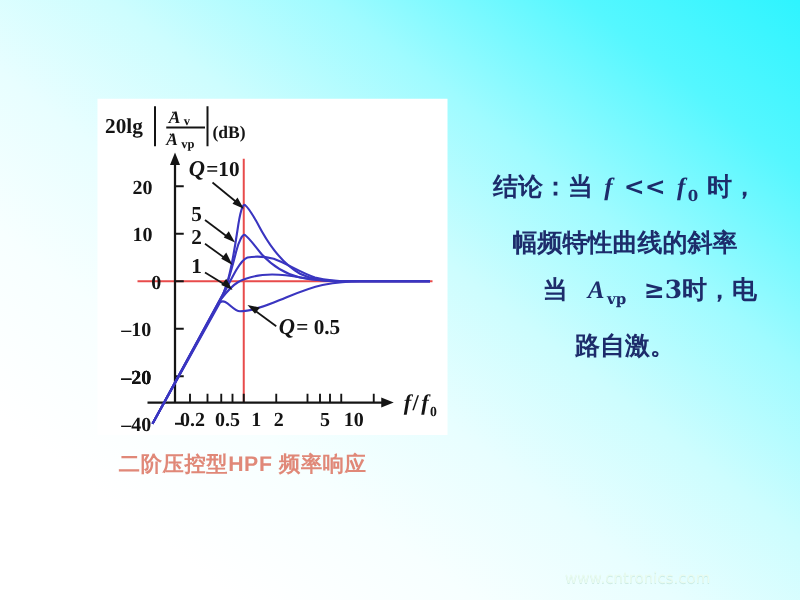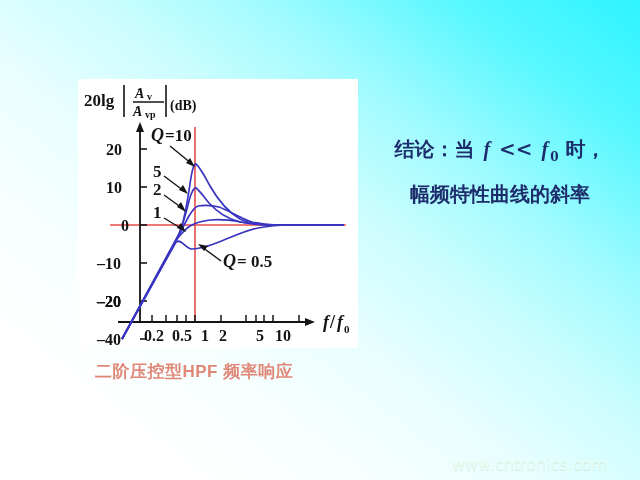--- a/index.html
+++ b/index.html
@@ -76,21 +76,21 @@
     font-style: normal;
   }
   .sp { display: inline-block; width: 7px; }
 
   
   #watermark {
     position: absolute;
     left: 452px;
     top: 455px;
     font-family: "DejaVu Sans", "Liberation Sans", sans-serif;
-    font-size: 16px;
+    font-size: 12px;
     color: #e9fbef;
     text-shadow: 0 1px 0 rgba(150,200,180,0.35);
     white-space: nowrap;
   }
 </style>
 </head>
 <body>
 
 <div id="slide">
 
@@ -222,18 +222,20 @@
   </div>
 
   <div id="chart-caption">二阶压控型HPF 频率响应</div>
 
   <div id="conclusion">
     <div class="line"><span>结论：当</span><span class="sp"></span><span class="ital">f</span><span class="sp"></span><span>&lt;&lt;</span><span class="sp"></span><span class="ital">f</span><span class="sub">0</span><span class="sp"></span><span>时，</span></div>
 
     <div class="line">幅频特性曲线的斜率</div>
 
 
-
+    <div class="line indent"><span>当</span><span class="sp"></span><span class="sp"></span><span class="ital">A</span><span class="sub">vp</span><span class="sp"></span><span class="sp"></span><span>≥3时，电</span></div>
+
+    <div class="line">路自激。</div>
   </div>
 
   <div id="watermark">www.cntronics.com</div>
 
 </div>
 
 </body></html>

